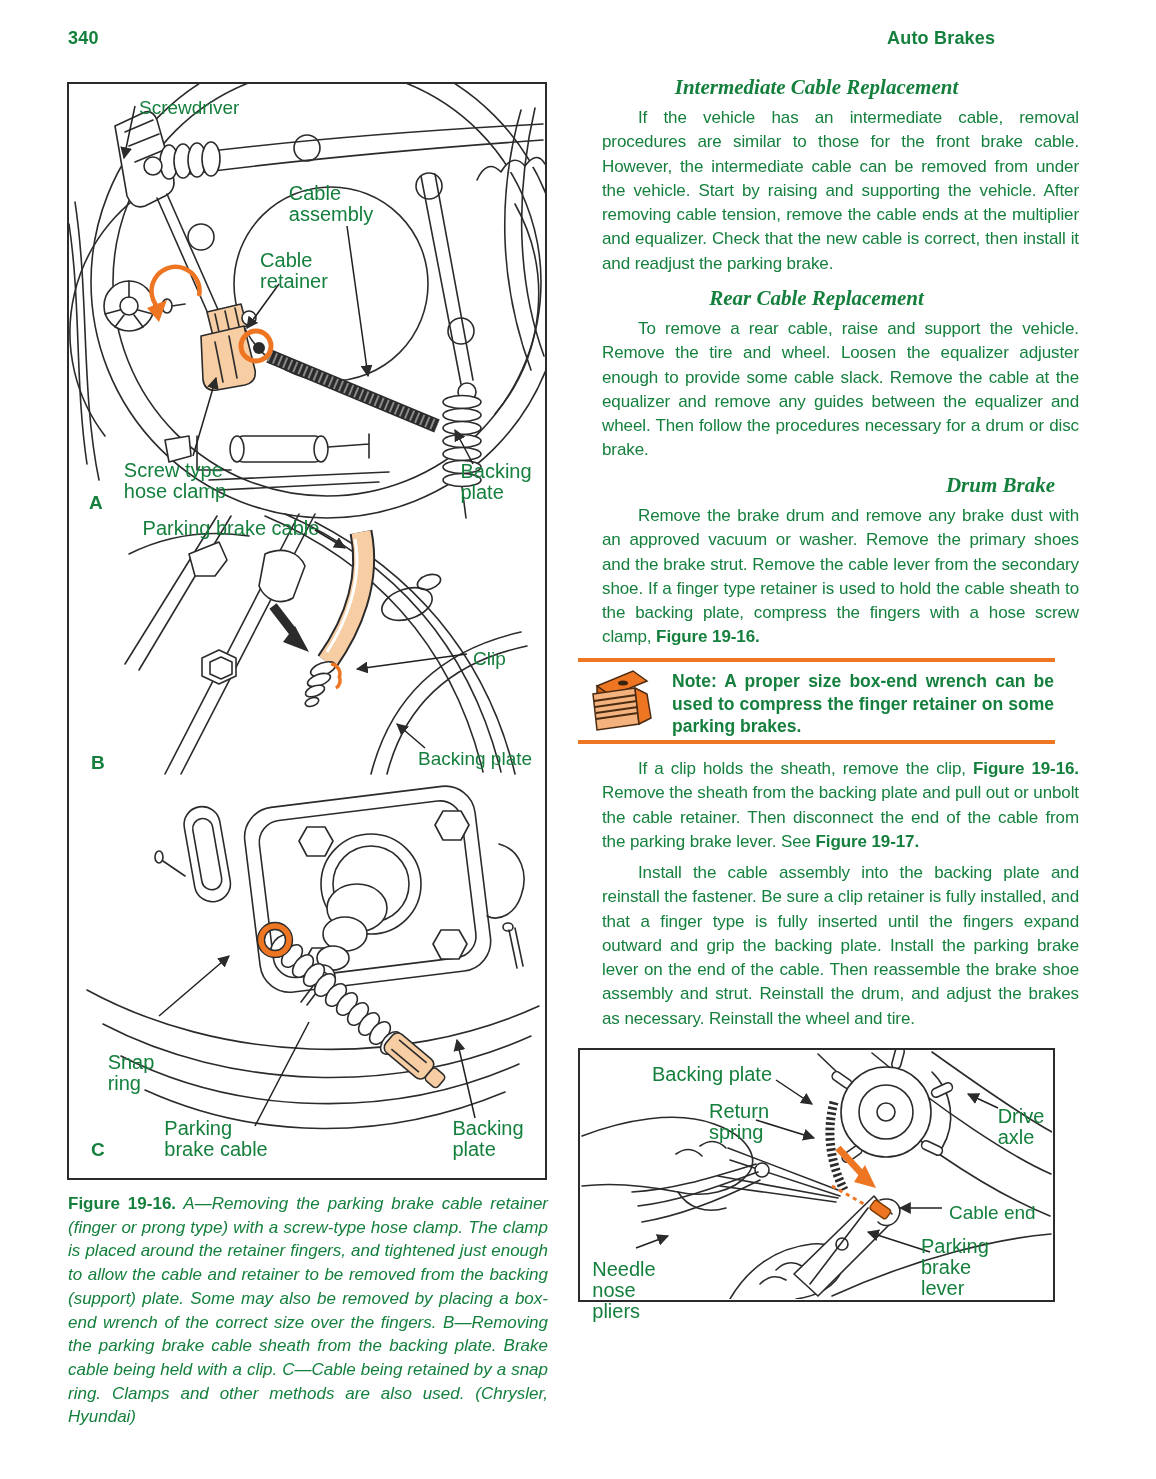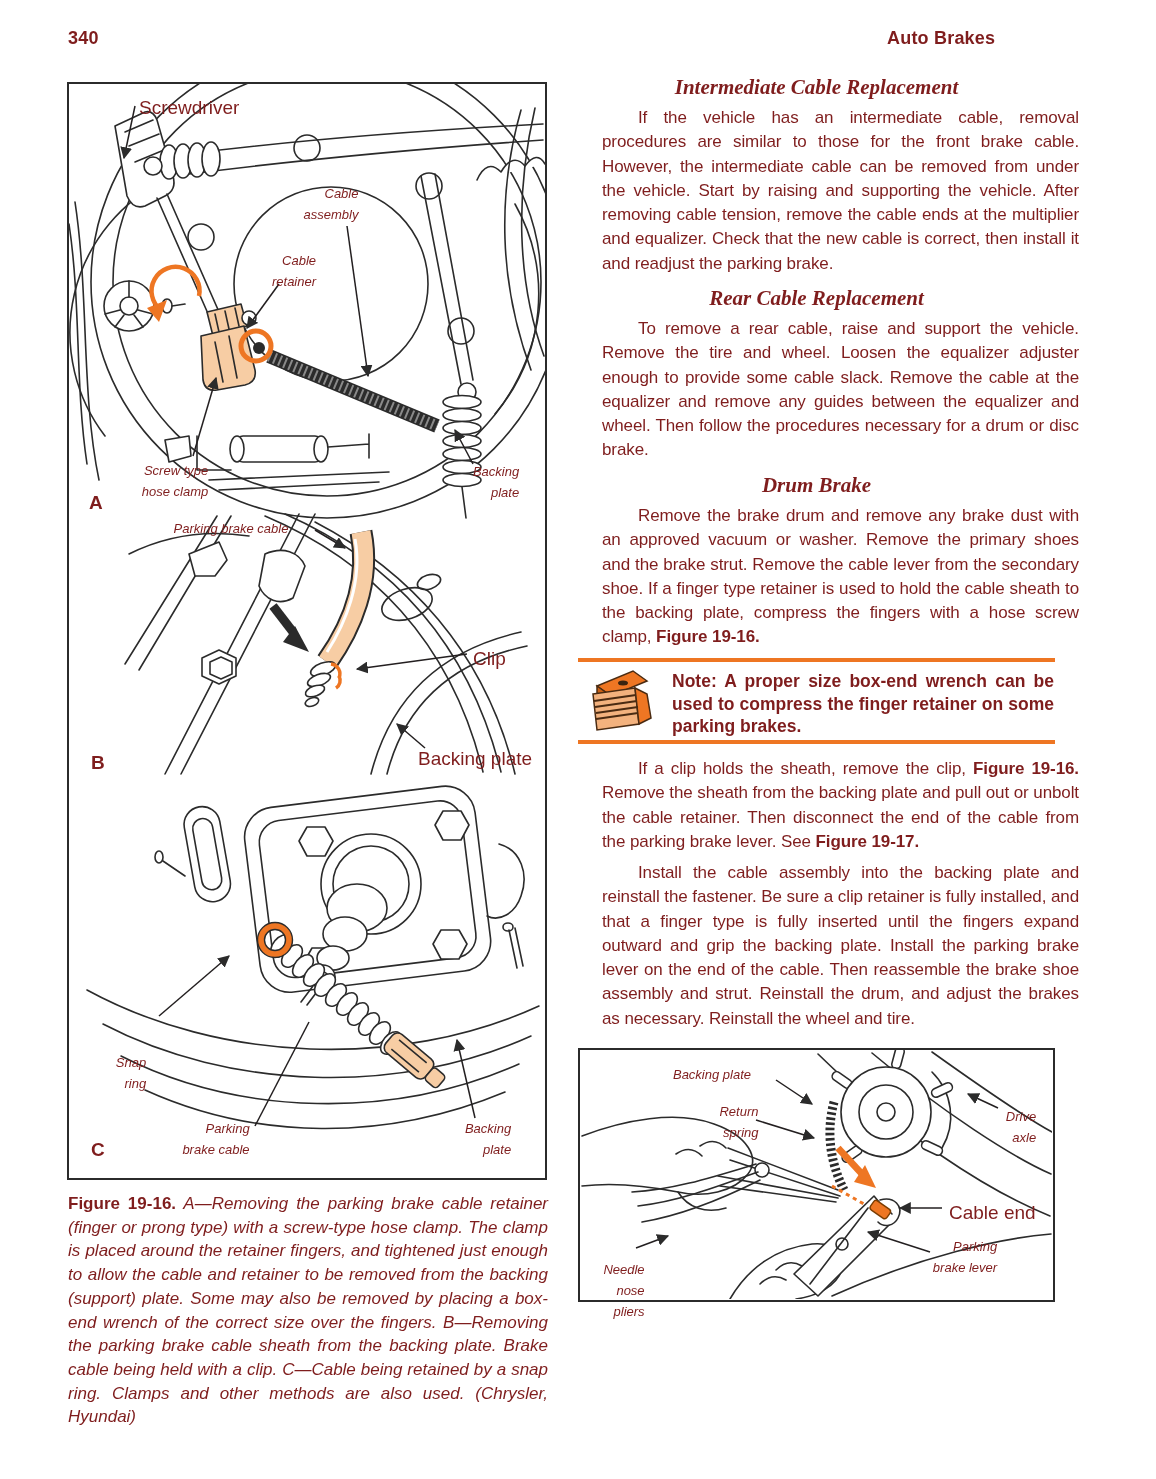--- a/index.html
+++ b/index.html
@@ -1,36 +1,36 @@
 <!DOCTYPE html>
 <html><head>
 <meta charset="utf-8">
 <style>
   html,body{margin:0;padding:0;background:#e8e8e8;}
   .page{position:relative;width:1156px;height:1479px;background:#ffffff;
-        font-family:"Liberation Sans",sans-serif;color:#7f1d1d;overflow:hidden;}
+        font-family:"Liberation Sans",sans-serif;color:#15803d;overflow:hidden;}
   .hdr{position:absolute;top:28px;font-weight:bold;font-size:18px;letter-spacing:.2px;}
   .hdr-num{left:68px;}
   .hdr-title{left:887px;}
 
   
   .fig16{position:absolute;left:67px;top:82px;width:480px;height:1098px;
          border:2px solid #2b2b2b;box-sizing:border-box;}
   .fig16 svg{position:absolute;left:0;top:0;}
 
-  .fig-label{position:absolute;font-size:13px;line-height:21px;text-align:right;
-             white-space:pre-line;transform:translateX(-50%);font-style:italic;}
+  .fig-label{position:absolute;font-size:20px;line-height:21px;text-align:left;
+             white-space:pre-line;transform:translateX(-50%);}
   .fig-label-left{position:absolute;font-size:19px;line-height:21px;text-align:center;
                   white-space:pre-line;margin-top:8px;}
   .panel-letter{position:absolute;font-weight:bold;font-size:19px;}
 
   
   .rc-h{position:absolute;left:578px;width:477px;text-align:center;
         font-size:21px;font-weight:bold;font-style:italic;font-family:Liberation Serif, serif;}
-  .rc-h-left{text-align:center;}
+  .rc-h-left{text-align:right;}
   .rc-p{position:absolute;left:578px;width:477px;font-size:17px;line-height:24.3px;
         text-align:justify;text-indent:36px;letter-spacing:-0.1px;margin-left:24px;}
   .seg-b{font-weight:bold;}
   .seg-i{font-style:italic;}
 
   .note-rule{position:absolute;left:578px;width:477px;height:4px;background:#ee7623;}
   .note-text{position:absolute;left:672px;width:382px;font-size:17.5px;line-height:22.5px;
              font-weight:bold;text-align:justify;}
   .toolbox{position:absolute;left:583px;top:664px;width:72px;height:72px;}
 

